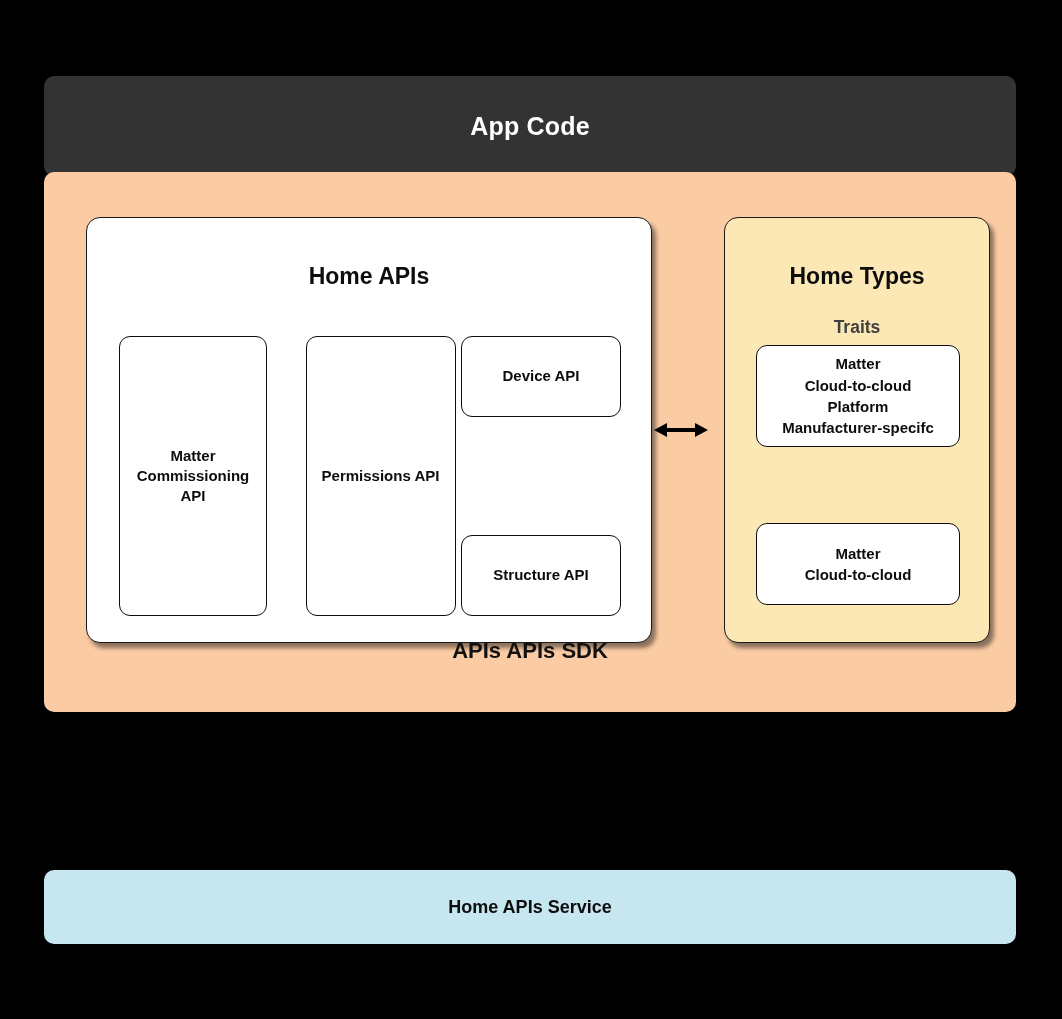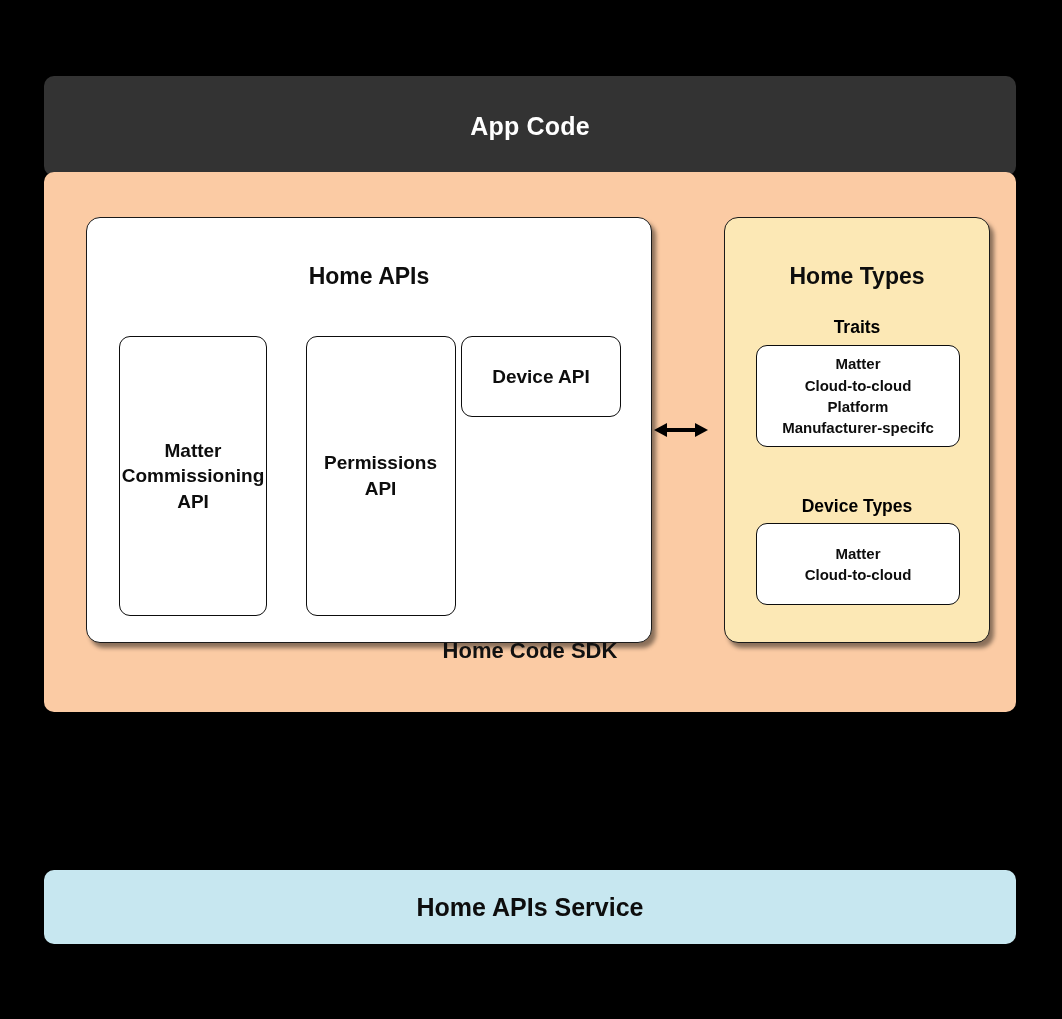--- a/index.html
+++ b/index.html
@@ -99,21 +99,21 @@
   }
 
   .api-card {
     background: #FFFFFF;
     border: 1.6px solid #0d0d0d;
     border-radius: 11px;
     display: flex;
     align-items: center;
     justify-content: center;
     text-align: center;
-    font-size: 19px;
+    font-size: 15px;
     font-weight: bold;
     color: #0d0d0d;
     line-height: 1.35;
     padding: 4px;
   }
 
   .api-card.tall-a { width: 148px; }
   .api-card.tall-b { width: 150px; margin-left: 33px; }
 
   .api-col-stack {
@@ -137,21 +137,21 @@
     box-shadow: 4px 5px 4px rgba(0,0,0,0.45);
   }
 
   .types-section-title {
     position: absolute;
     left: 0;
     right: 0;
     text-align: center;
     font-size: 17.5px;
     font-weight: bold;
-    color: #000000;
+    color: #404040;
   }
   .traits-title { top: 99px; }
   .device-types-title { top: 278px; }
 
   .types-card {
     position: absolute;
     left: 31px;
     width: 204px;
     background: #FFFFFF;
     border: 1.6px solid #0d0d0d;
@@ -190,21 +190,21 @@
     width: 972px;
     height: 74px;
     background: #C7E7F0;
     border-radius: 10px;
     display: flex;
     align-items: center;
     justify-content: center;
   }
   .service-label {
     color: #0d0d0d;
-    font-size: 25px;
+    font-size: 18px;
     font-weight: bold;
   }
 </style>
 </head>
 <body>
 
 <div id="diagram">
 
   <div class="app-code-bar">
     <span class="app-code-label">App Code</span>
@@ -215,20 +215,21 @@
     <div class="home-apis-panel">
       <div class="panel-title">Home APIs</div>
 
       <div class="api-cols">
         <div class="api-card tall-a multi-line">Matter
 Commissioning
 API</div>
         <div class="api-card tall-b multi-line">Permissions API</div>
         <div class="api-col-stack">
           <div class="api-card">Device API</div>
+          <div class="api-card">Structure API</div>
         </div>
       </div>
     </div>
 
     <div class="arrow-connector">
       <svg width="54" height="26" viewBox="0 0 54 26" aria-hidden="true">
         <line x1="8" y1="13" x2="46" y2="13" stroke="#000000" stroke-width="4"></line>
         <polygon points="0,13 13,6 13,20" fill="#000000"></polygon>
         <polygon points="54,13 41,6 41,20" fill="#000000"></polygon>
       </svg>
@@ -236,25 +237,24 @@
 
     <div class="home-types-panel">
       <div class="panel-title">Home Types</div>
 
       <div class="types-section-title traits-title">Traits</div>
       <div class="types-card traits-card multi-line">Matter
 Cloud-to-cloud
 Platform
 Manufacturer-specifc</div>
 
-      <div class="types-section-title device-types-title">Device Types</div>
       <div class="types-card device-types-card multi-line">Matter
 Cloud-to-cloud</div>
     </div>
 
-    <div class="sdk-label">Home Code SDK</div>
+    <div class="sdk-label">APIs APIs SDK</div>
   </div>
 
   <div class="service-bar">
     <span class="service-label">Home APIs Service</span>
   </div>
 
 </div>
 
 </body></html>

